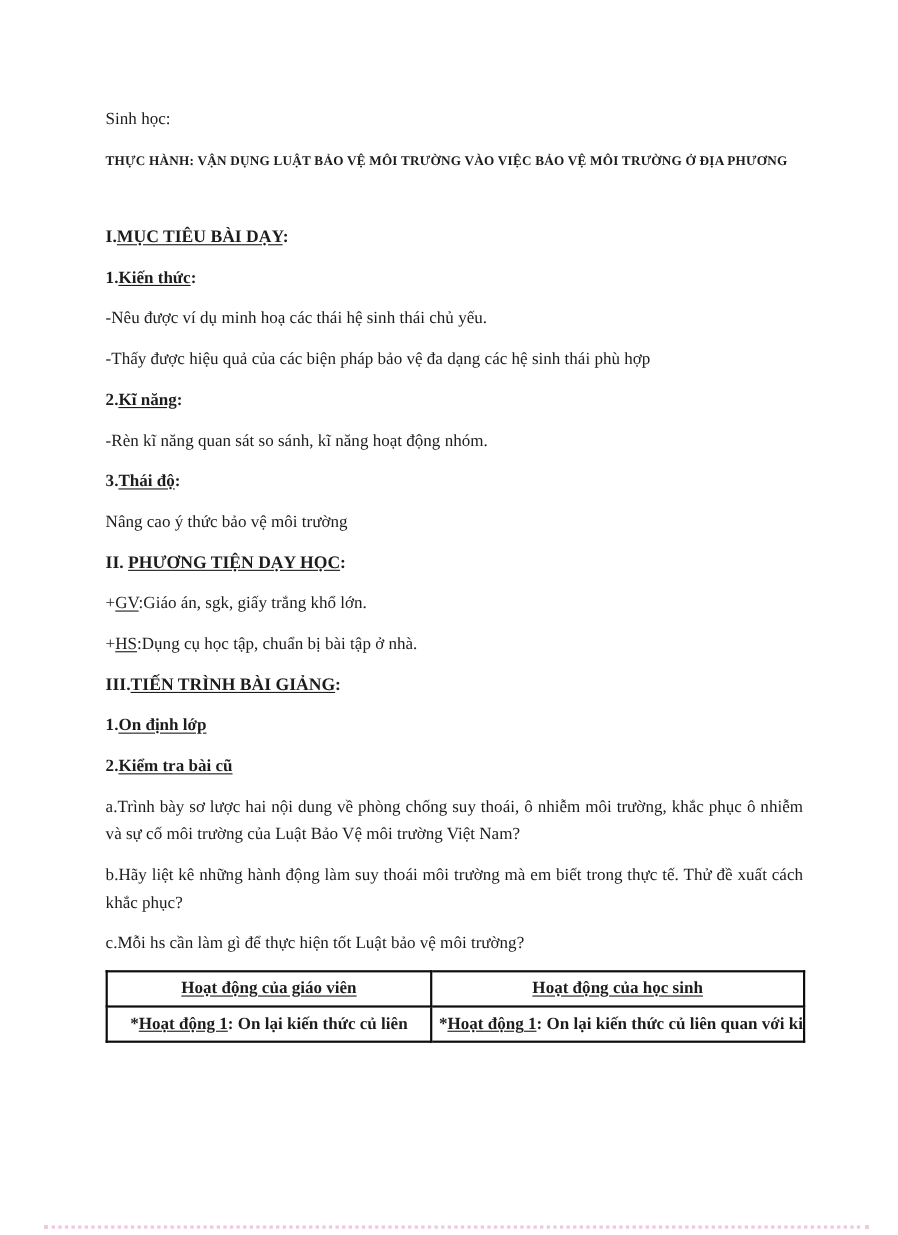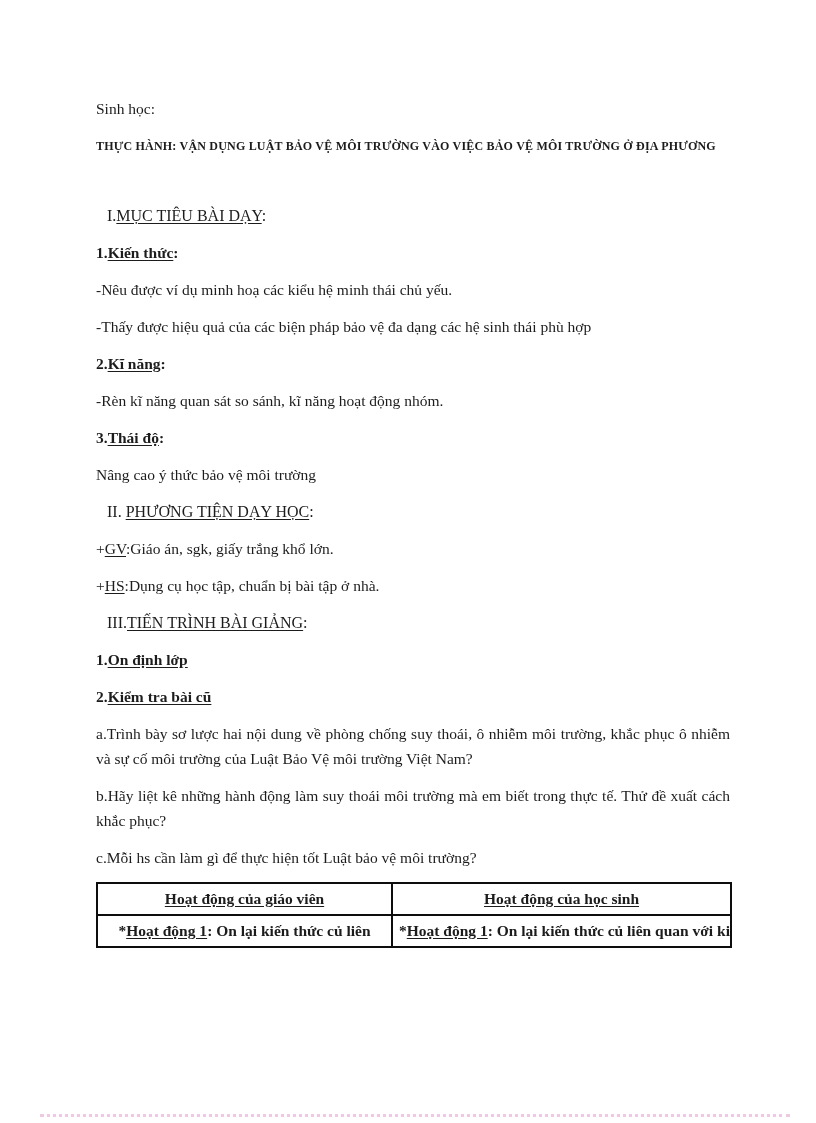--- a/index.html
+++ b/index.html
@@ -24,21 +24,21 @@
   p { font-size: 15.5px; line-height: 25px; margin: 0 0 12px 0; }
   .subject { margin-bottom: 13px; }
   .title {
     font-weight: bold;
     font-size: 12px;
     line-height: 25px;
     text-align: justify;
     margin-bottom: 44px;
     letter-spacing: 0.2px;
   }
-  .h-main { font-weight: normal; font-size: 16px; margin-left: 11px; }
+  .h-main { font-weight: bold; font-size: 16px; }
   .h-sub  { font-weight: bold; }
   .u { text-decoration: underline; text-underline-offset: 2px; }
   .just { text-align: justify; }
   table.activity {
     width: 634px;
     border-collapse: collapse;
     table-layout: fixed;
     margin-top: 8px;
   }
   table.activity th, table.activity td {
@@ -76,21 +76,21 @@
   <div class="content">
 
     <p class="subject">Sinh học:</p>
 
     <p class="title">THỰC HÀNH: VẬN DỤNG LUẬT BẢO VỆ MÔI TRƯỜNG VÀO VIỆC BẢO VỆ MÔI TRƯỜNG Ở ĐỊA PHƯƠNG</p>
 
     <p class="h-main"><span>I.</span><span class="u">MỤC TIÊU BÀI DẠY</span><span>:</span></p>
 
     <p class="h-sub"><span>1.</span><span class="u">Kiến thức</span><span>:</span></p>
 
-    <p>-Nêu được ví dụ minh hoạ các kiểu hệ minh thái chủ yếu.</p>
+    <p>-Nêu được ví dụ minh hoạ các thái hệ sinh thái chủ yếu.</p>
     <p>-Thấy được hiệu quả của các biện pháp bảo vệ đa dạng các hệ sinh thái phù hợp</p>
 
     <p class="h-sub"><span>2.</span><span class="u">Kĩ năng</span><span>:</span></p>
 
     <p>-Rèn kĩ năng quan sát so sánh, kĩ năng hoạt động nhóm.</p>
 
     <p class="h-sub"><span>3.</span><span class="u">Thái độ</span><span>:</span></p>
 
     <p>Nâng cao ý thức bảo vệ môi trường</p>
 

